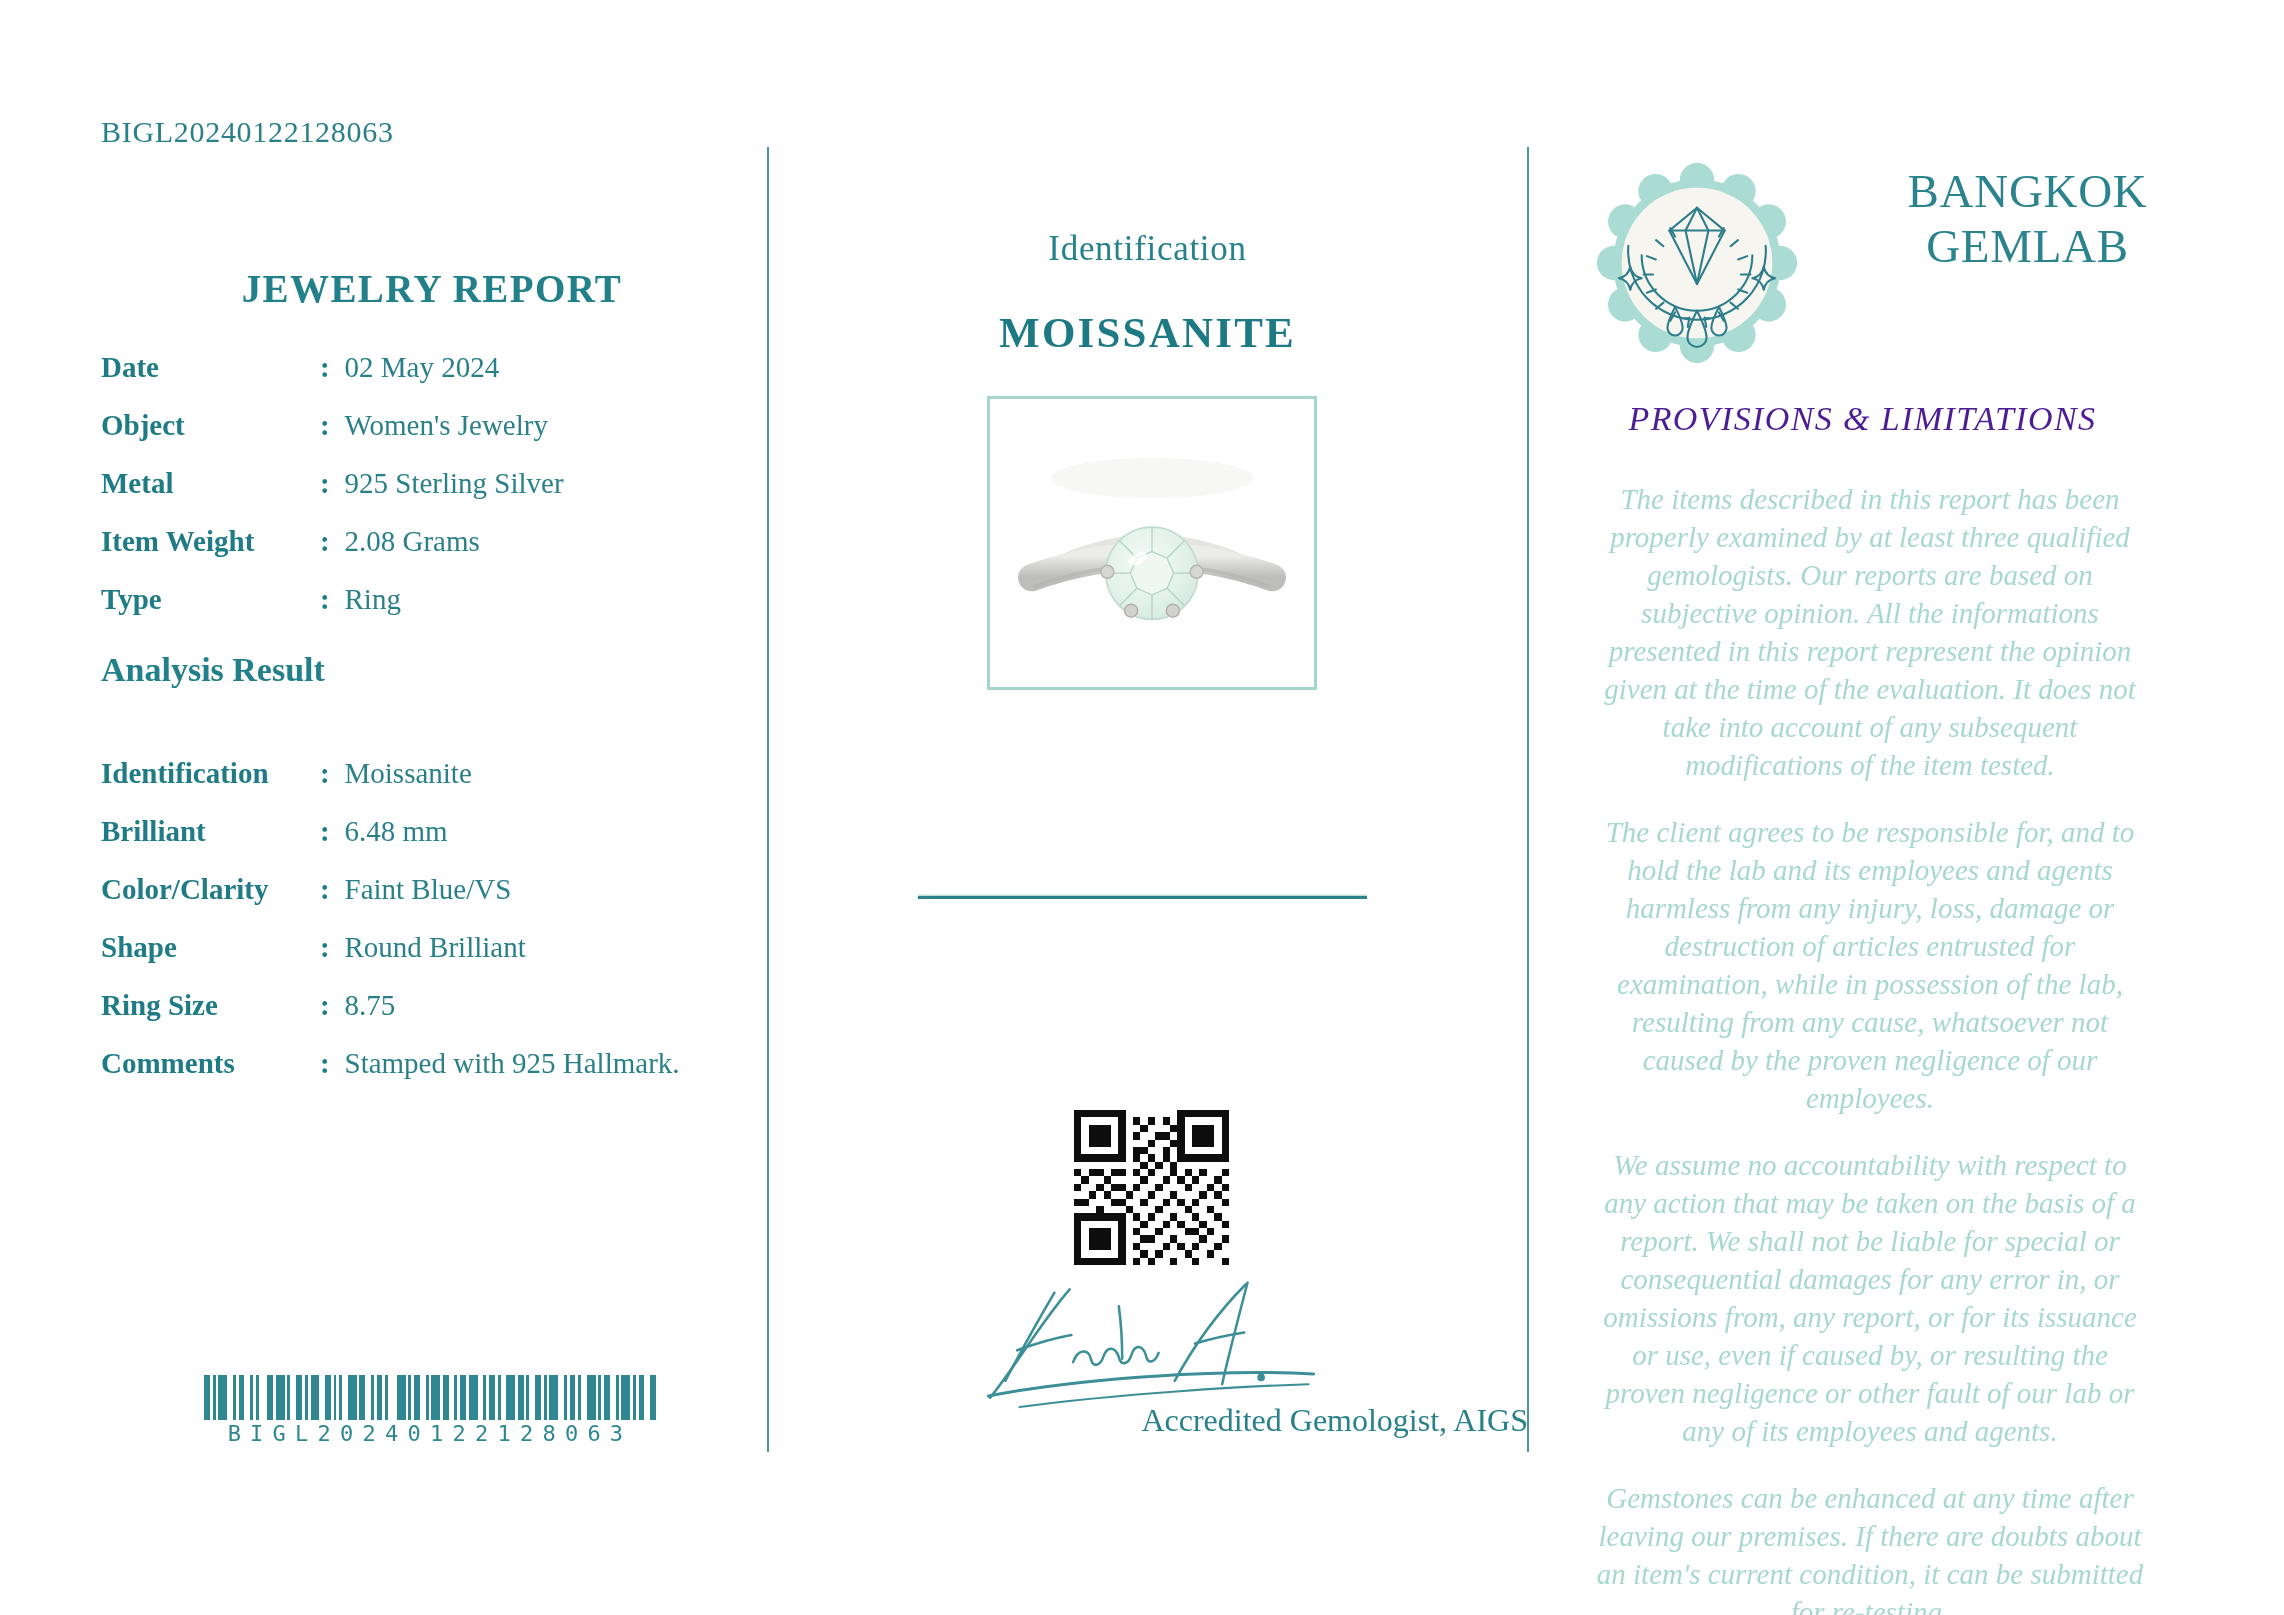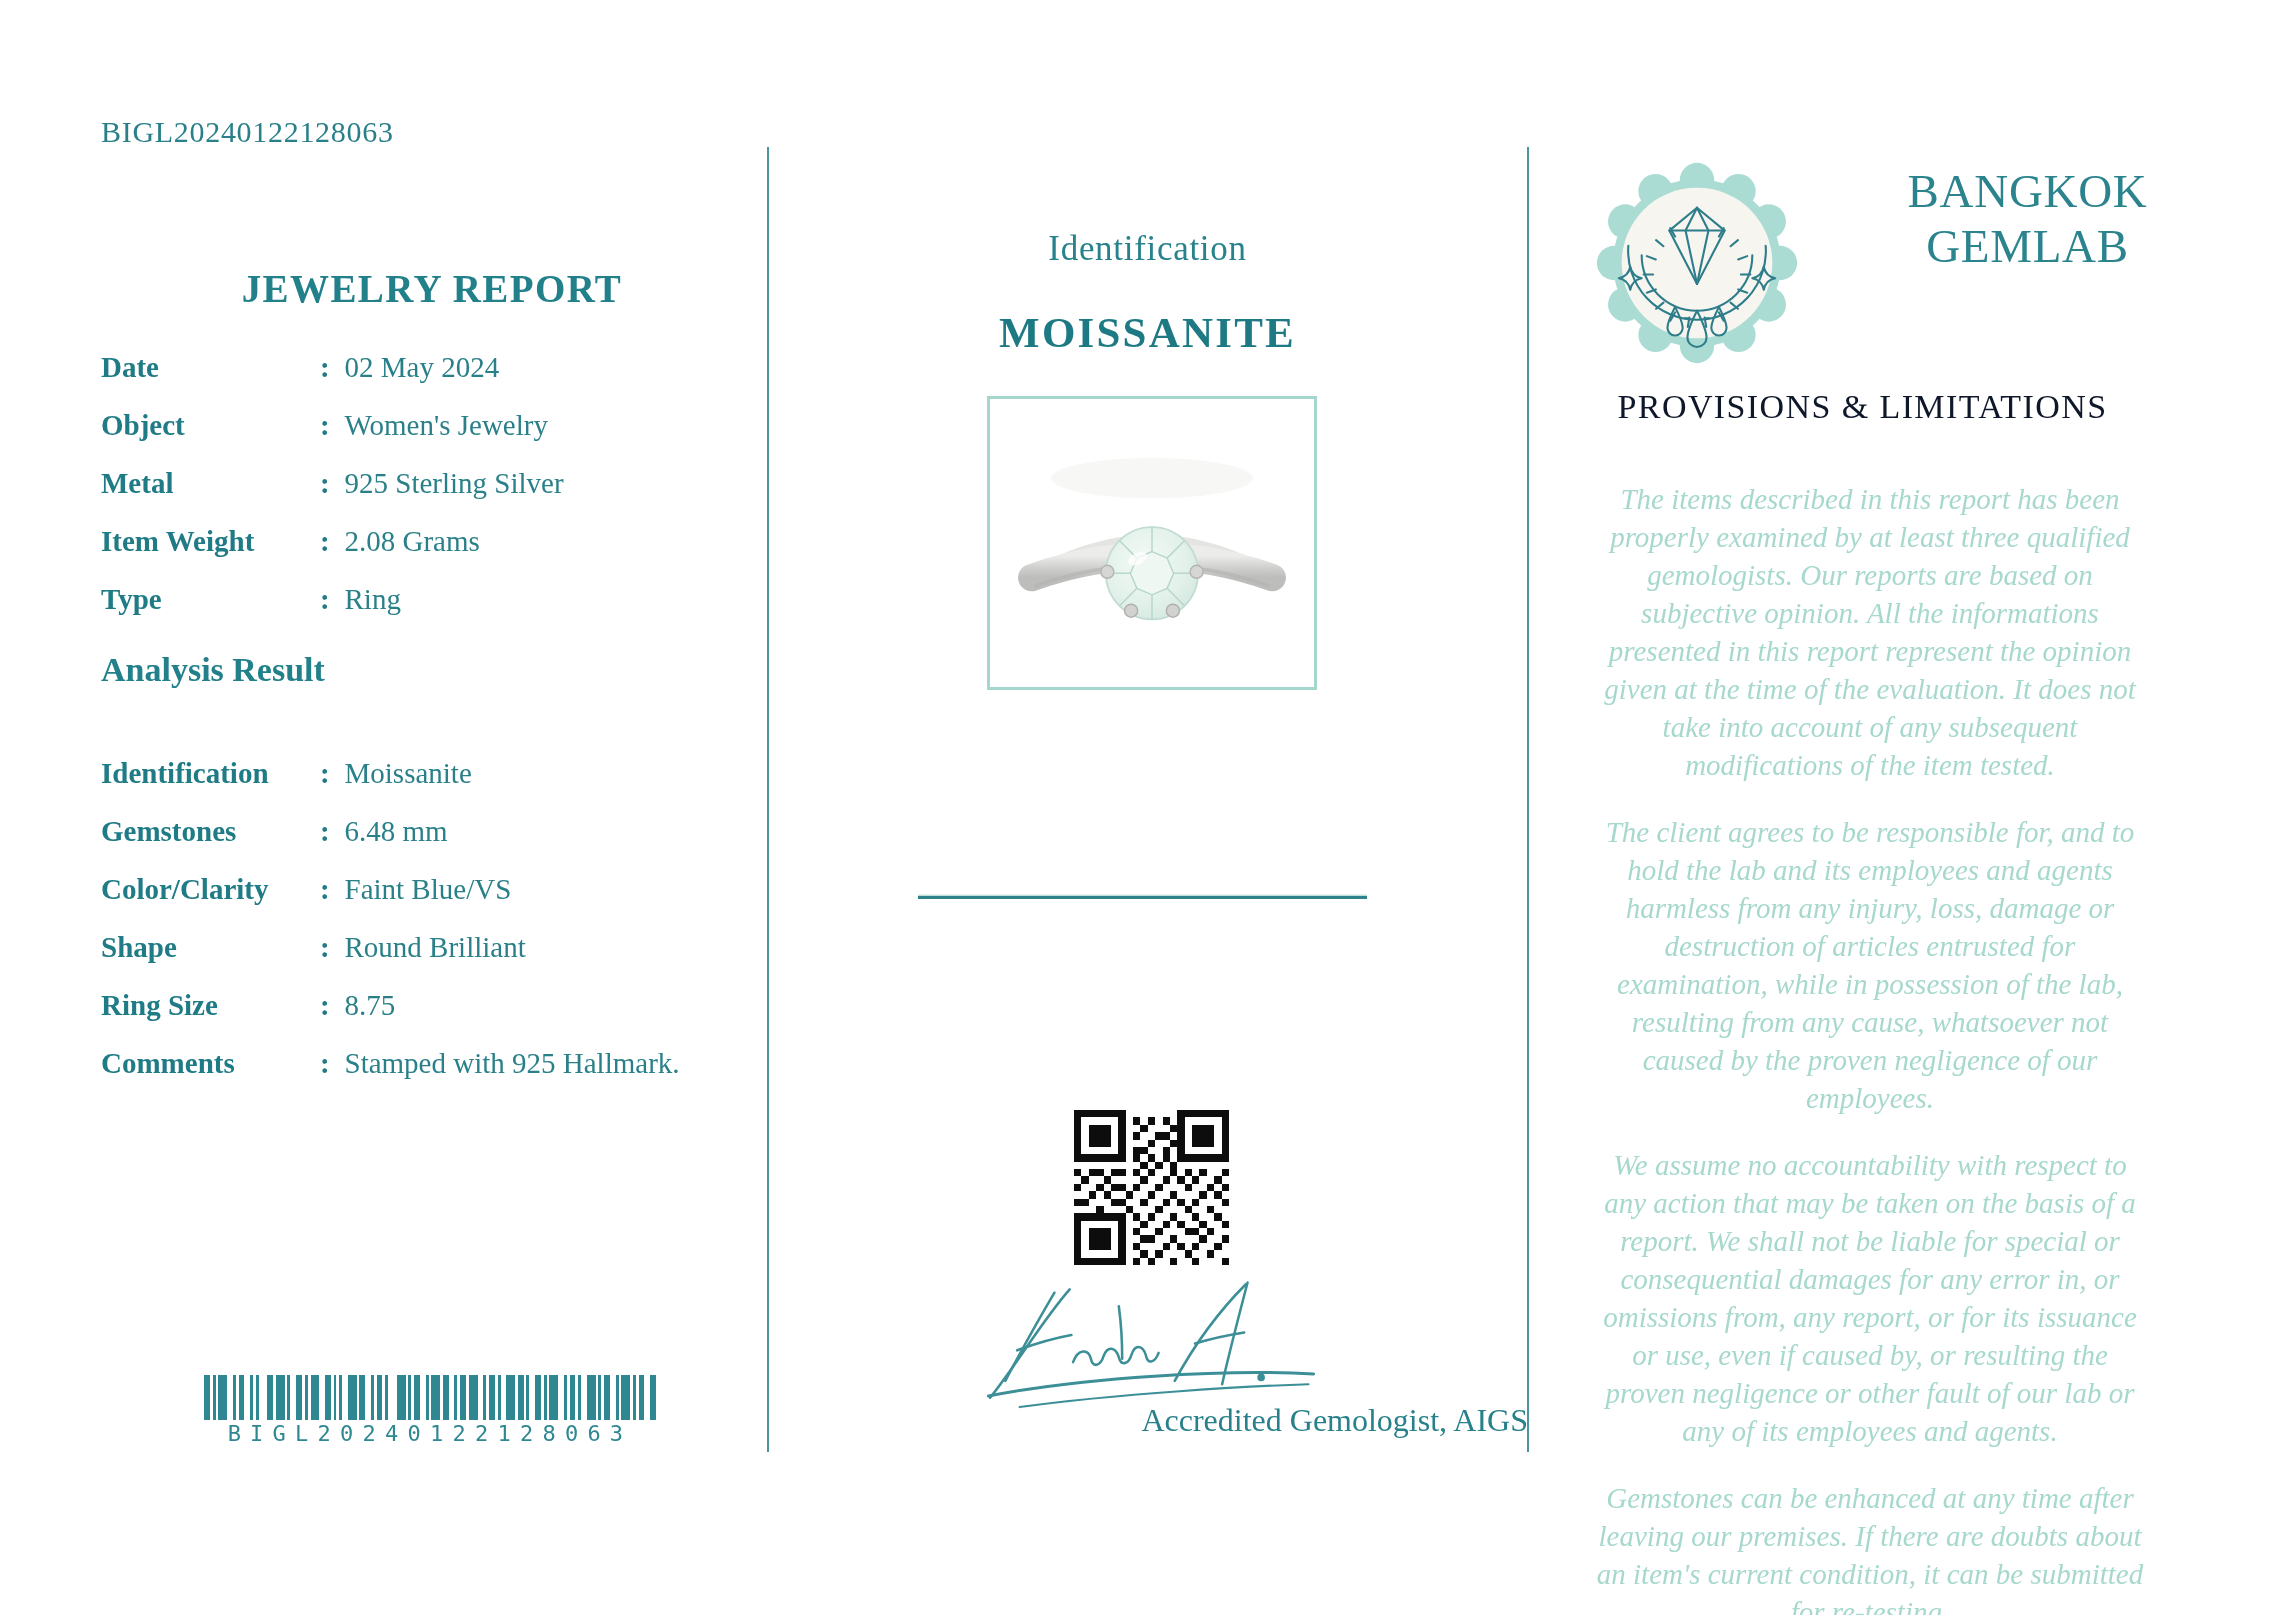--- a/index.html
+++ b/index.html
@@ -41,22 +41,22 @@
   .signature{position:absolute;left:971px;top:1269px;width:360px;height:144px;}
   .signature svg{width:100%;height:100%;display:block;}
   .sr{position:absolute;width:0.7px;height:0.7px;overflow:hidden;opacity:0;pointer-events:none;}
   .gemologist{position:absolute;left:767px;top:1402px;width:761px;text-align:right;
        font-size:32px;color:#27808a;}
   
   .logo{position:absolute;left:1594px;top:160px;width:206px;height:206px;}
   .logo svg{width:100%;height:100%;display:block;}
   .lab-name{position:absolute;left:1812px;top:164px;width:431px;text-align:center;
        font-size:47px;line-height:55px;letter-spacing:0.7px;color:#2b848d;}
-  .provisions-heading{position:absolute;left:1575px;top:388px;width:575px;text-align:center;
-       font-size:34px;letter-spacing:1.4px;color:#0f172a;}
+  .provisions-heading{position:absolute;left:1575px;top:400px;width:575px;text-align:center;
+       font-size:34px;letter-spacing:1.4px;color:#4c1d95;font-style:italic;}
   .provisions{position:absolute;left:1591px;top:480px;width:558px;text-align:center;}
   .provisions p{margin:0 0 29px 0;font-size:29px;line-height:38px;font-style:italic;
        color:#a6d8cd;}
 </style>
 </head>
 <body>
 
 <div class="page">
 
   <div class="vdiv left"></div>
@@ -98,21 +98,21 @@
 
     <div class="analysis-heading">Analysis Result</div>
 
     <div class="analysis">
       <div class="row">
         <span class="lbl">Identification</span>
         <span class="sep">:</span>
         <span class="val">Moissanite</span>
       </div>
       <div class="row">
-        <span class="lbl">Gemstones</span>
+        <span class="lbl">Brilliant</span>
         <span class="sep">:</span>
         <span class="val">6.48 mm</span>
       </div>
       <div class="row">
         <span class="lbl">Color/Clarity</span>
         <span class="sep">:</span>
         <span class="val">Faint Blue/VS</span>
       </div>
       <div class="row">
         <span class="lbl">Shape</span>

